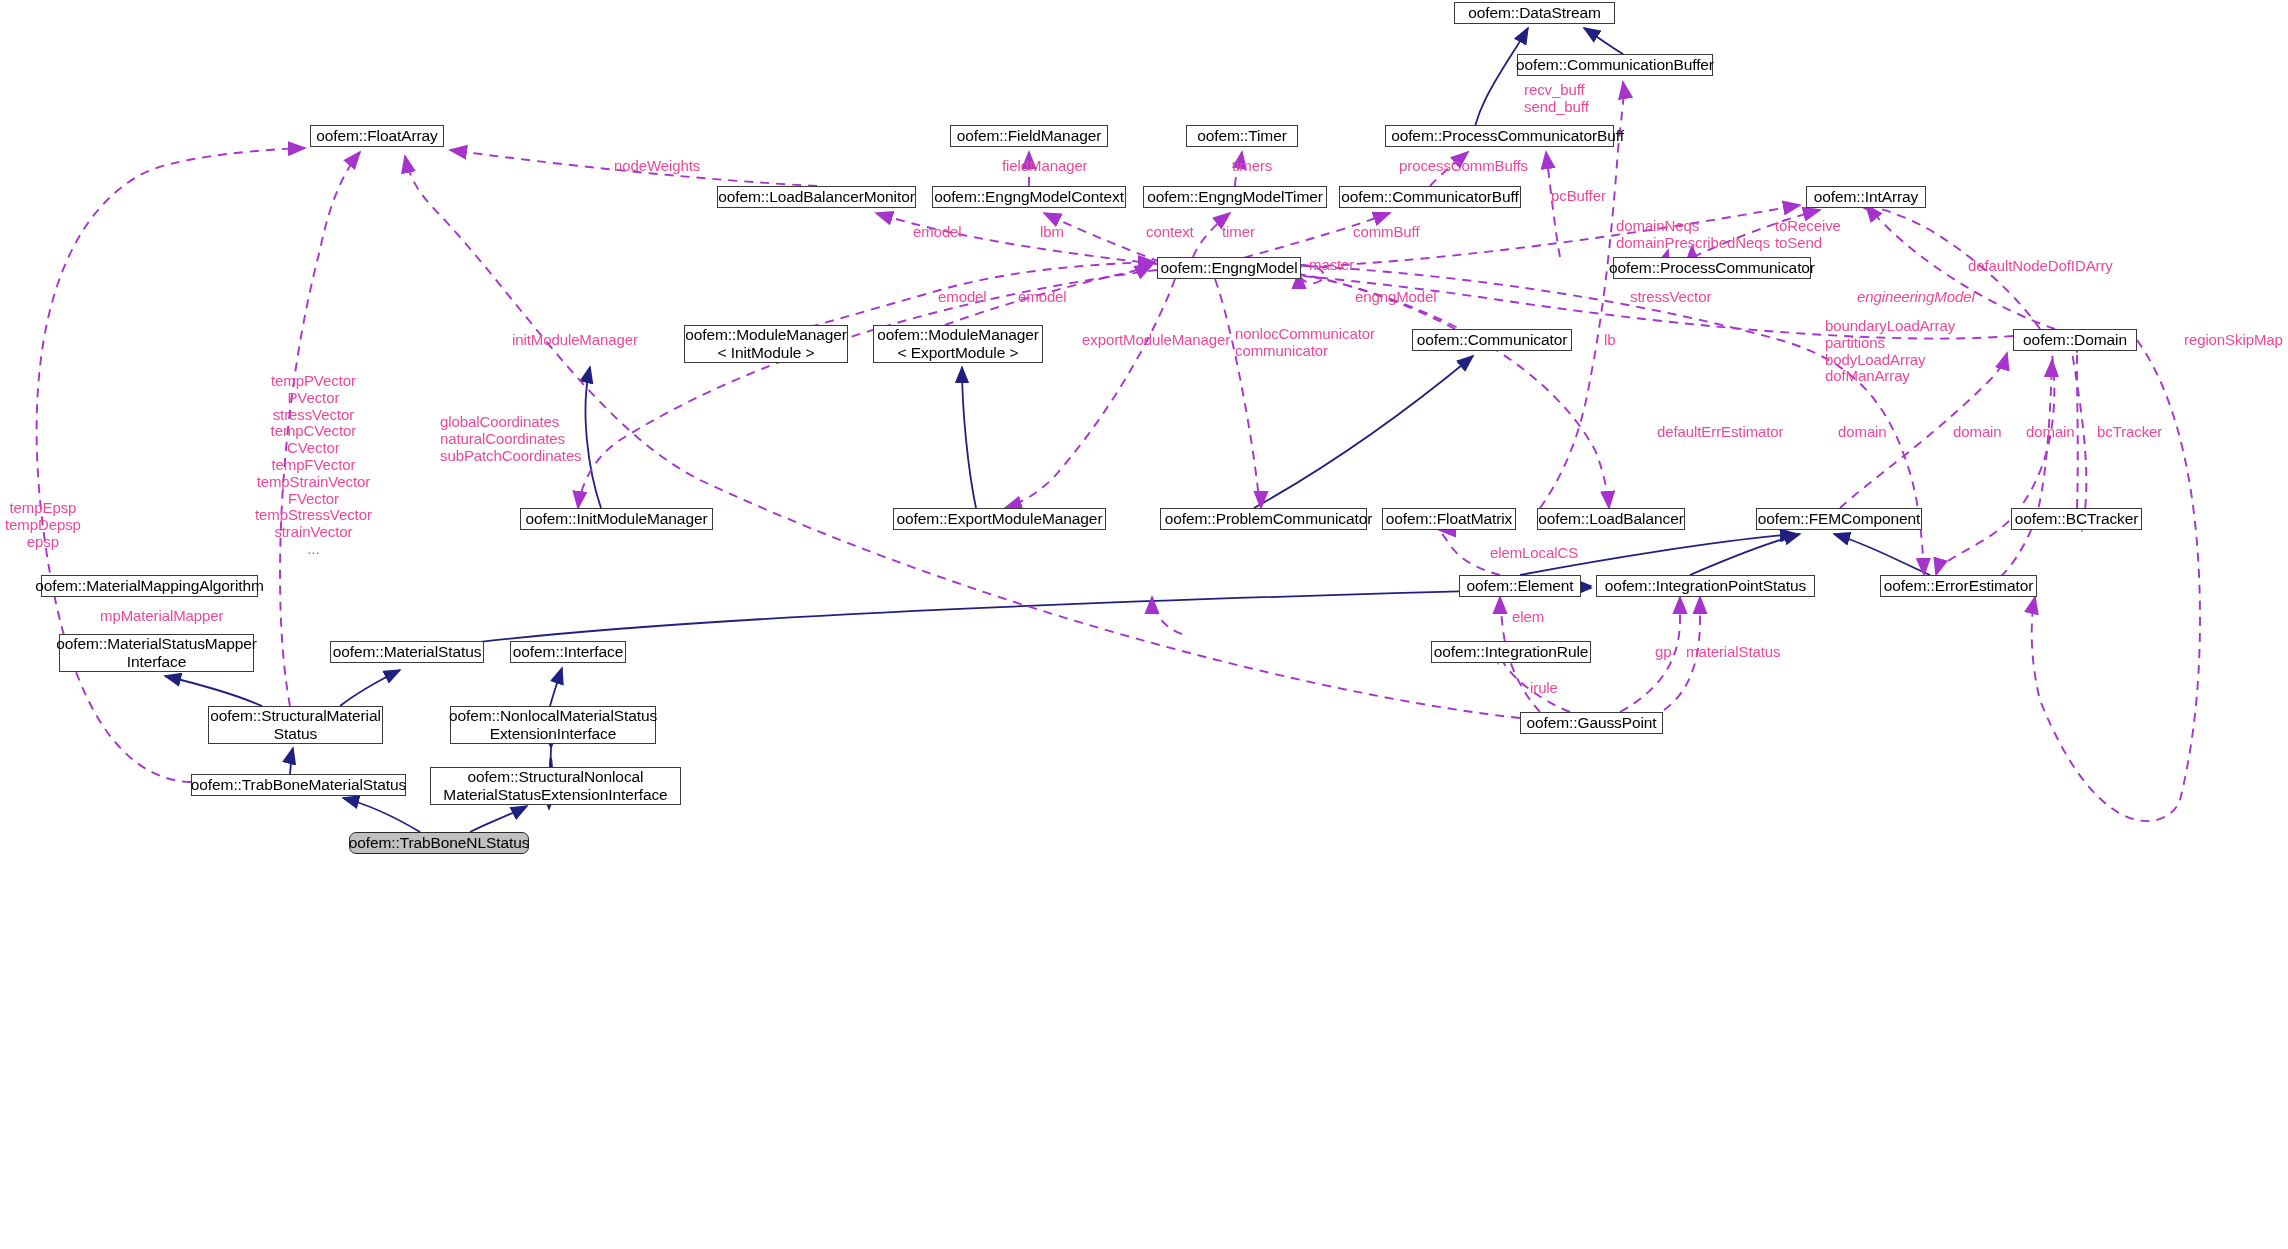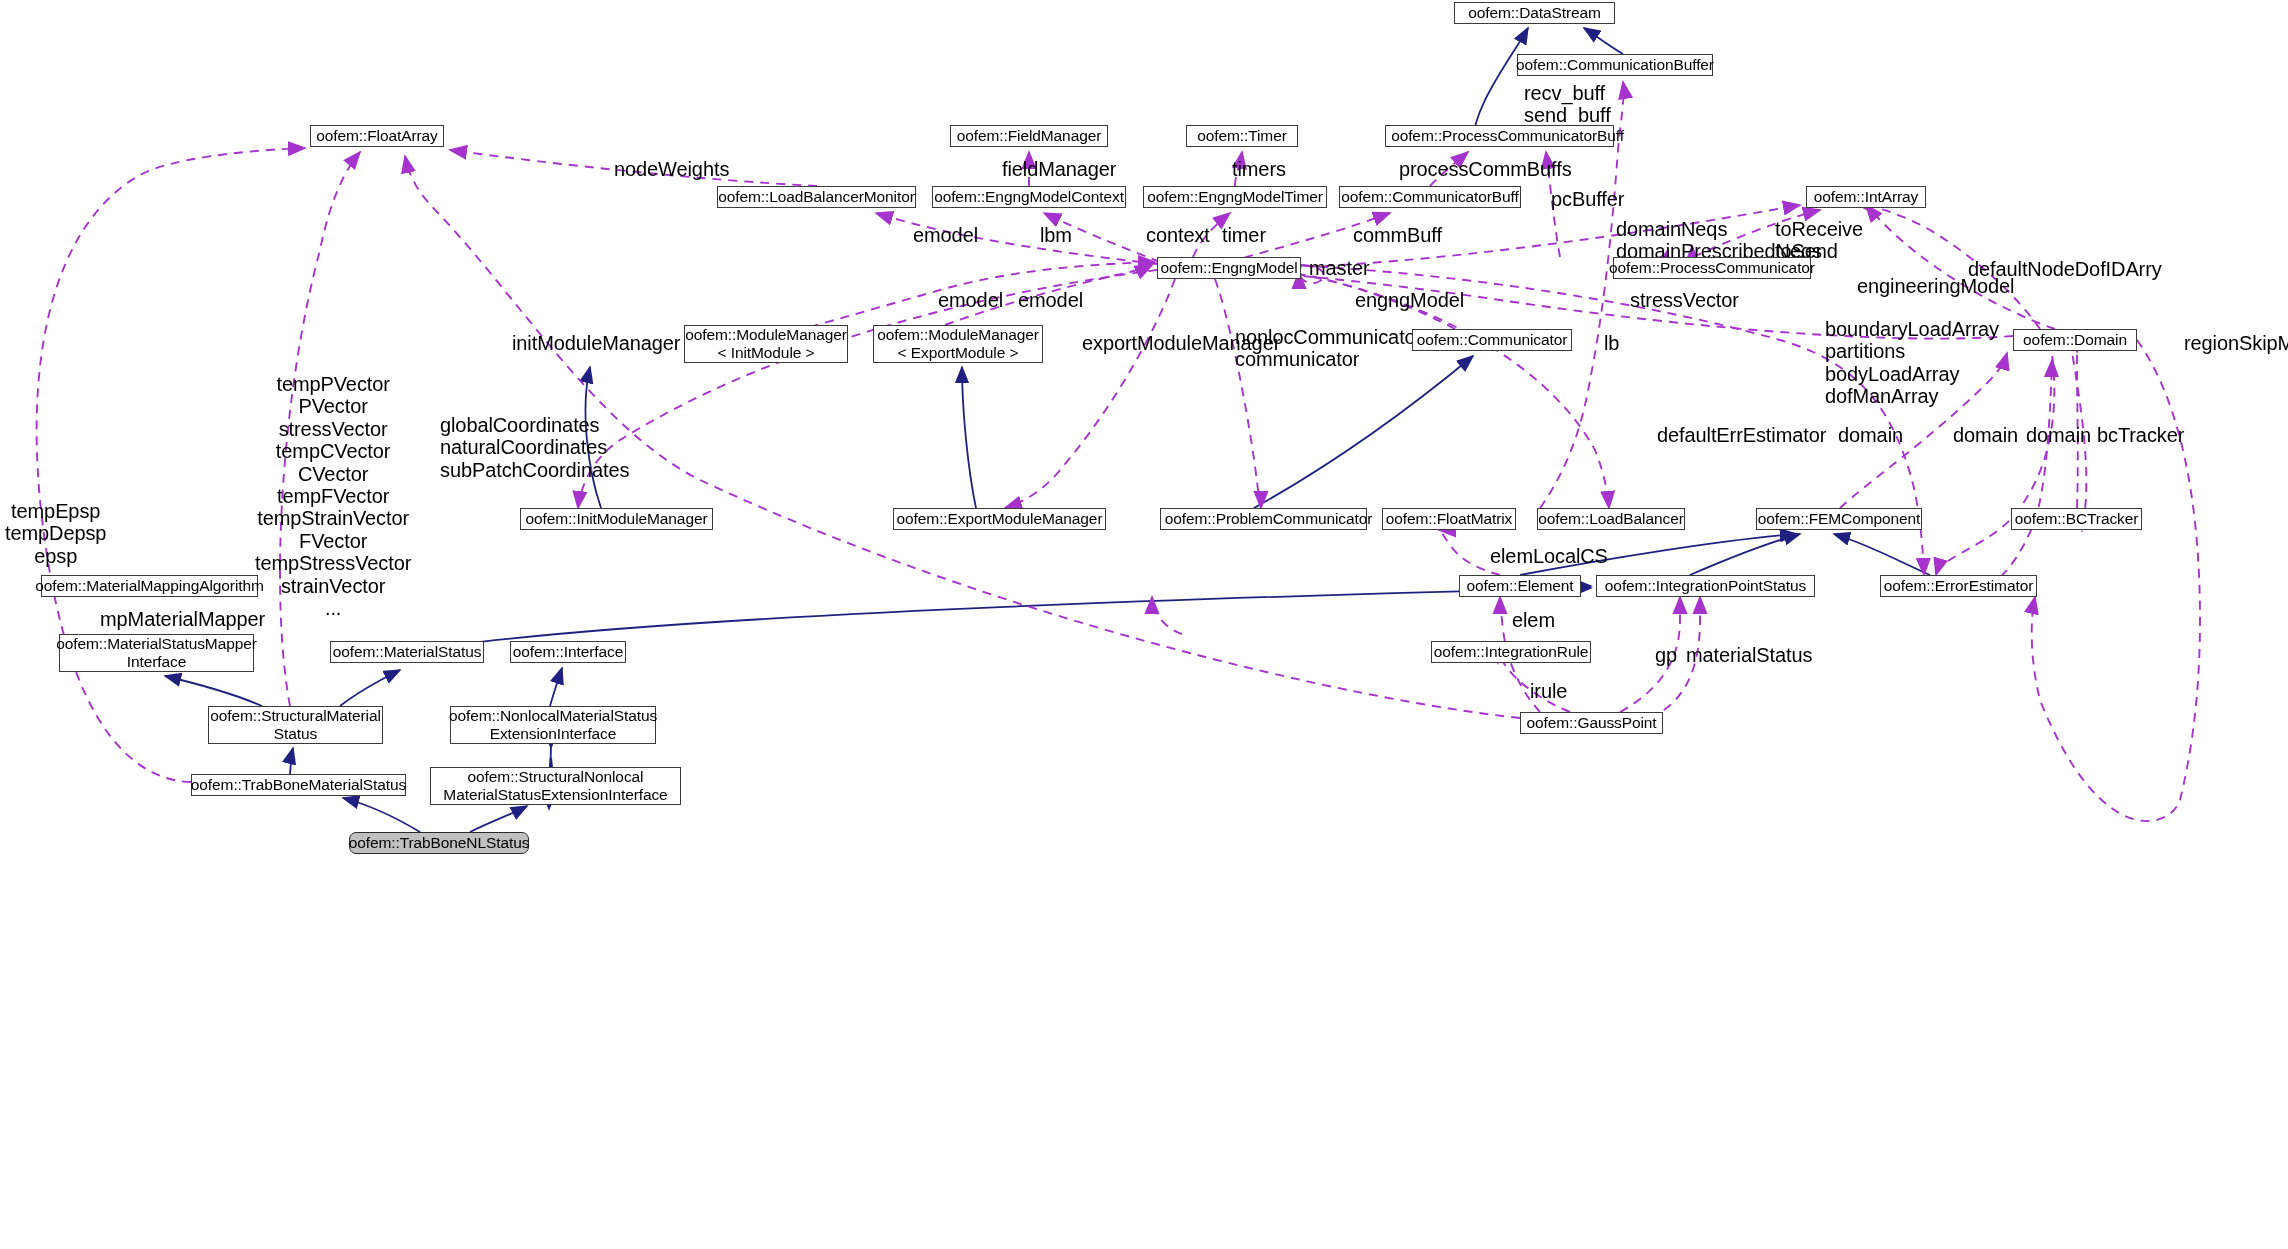--- a/index.html
+++ b/index.html
@@ -40,23 +40,23 @@
     white-space: pre;
     letter-spacing: -0.1px;
     z-index: 5;
   }
   .node.highlight {
     background: #c0c0c0;
     border-color: #2a2a2a;
   }
   .edge-label {
     position: absolute;
-    font-size: 20px;
+    font-size: 15px;
     line-height: 1.12;
-    color: #000000;
+    color: #ec4899;
     white-space: pre;
     text-align: center;
     z-index: 4;
     letter-spacing: -0.1px;
   }
   .edge-label.left { text-align: left; }
 </style>
 </head>
 <body>
 
@@ -200,21 +200,21 @@
       <div class="edge-label left" style="left: 1616px; top: 218px;">domainNeqs
 domainPrescribedNeqs</div>
       <div class="edge-label left" style="left: 1775px; top: 218px;">toReceive
 toSend</div>
       <div class="edge-label left" style="left: 1309px; top: 257px;">master</div>
       <div class="edge-label left" style="left: 1968px; top: 258px;">defaultNodeDofIDArry</div>
       <div class="edge-label left" style="left: 938px; top: 289px;">emodel</div>
       <div class="edge-label left" style="left: 1018px; top: 289px;">emodel</div>
       <div class="edge-label left" style="left: 1355px; top: 289px;">engngModel</div>
       <div class="edge-label left" style="left: 1630px; top: 289px;">stressVector</div>
-      <div class="edge-label left" style="left: 1857px; top: 275px;">engineeringModel</div>
+      <div class="edge-label left" style="left: 1857px; top: 289px; font-style: italic;">engineeringModel</div>
       <div class="edge-label left" style="left: 1825px; top: 318px;">boundaryLoadArray
 partitions
 bodyLoadArray
 dofManArray</div>
       <div class="edge-label left" style="left: 512px; top: 332px;">initModuleManager</div>
       <div class="edge-label left" style="left: 1082px; top: 332px;">exportModuleManager</div>
       <div class="edge-label left" style="left: 1235px; top: 326px;">nonlocCommunicator
 communicator</div>
       <div class="edge-label left" style="left: 1604px; top: 332px;">lb</div>
       <div class="edge-label left" style="left: 2184px; top: 332px;">regionSkipMap</div>

